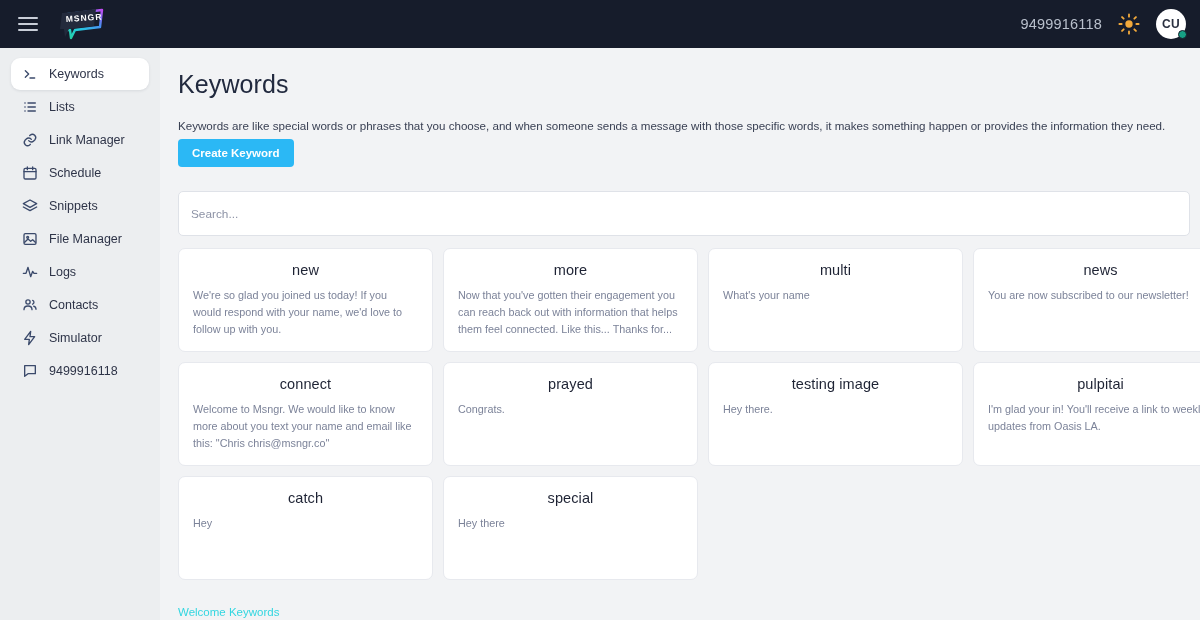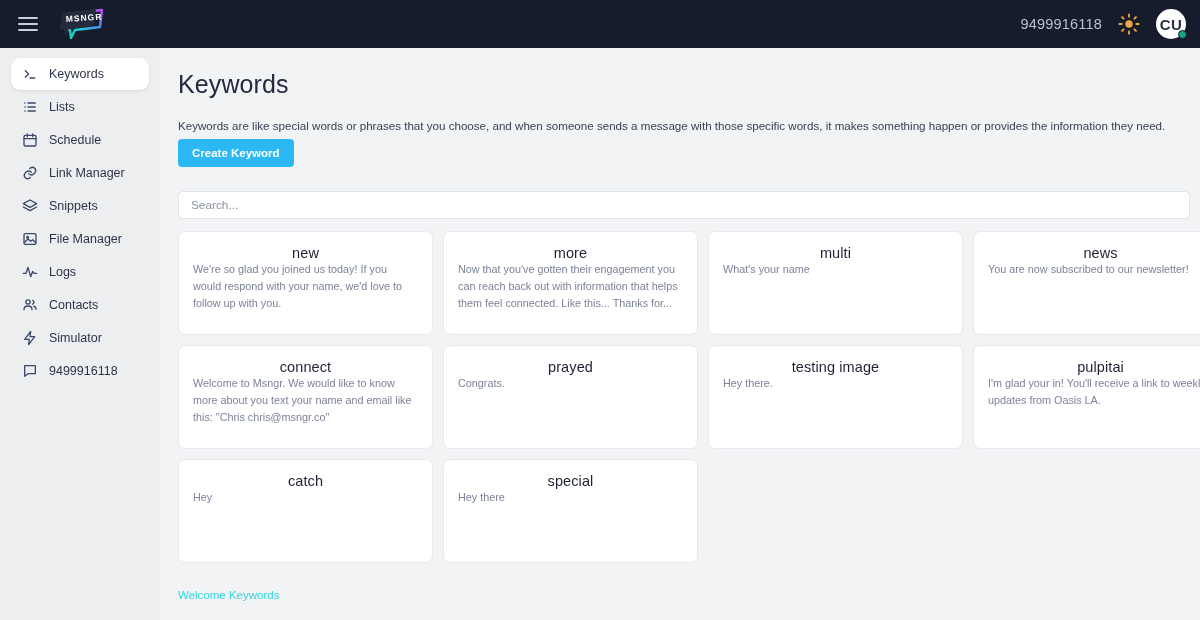--- a/index.html
+++ b/index.html
@@ -25,21 +25,21 @@
   .logo { position: relative; width: 56px; height: 34px; cursor: pointer; }
   .logo svg { display: block; }
 
   .topbar-right { margin-left: auto; display: flex; align-items: center; gap: 16px; }
   .phone-label { color: #b9c0cc; font-size: 14.5px; letter-spacing: .2px; }
   .sun-icon { width: 22px; height: 22px; cursor: pointer; display: block; }
   .avatar {
     width: 30px; height: 30px; border-radius: 50%;
     background: #ffffff; color: #2a3040;
     display: flex; align-items: center; justify-content: center;
-    font-size: 15px; font-weight: 700; letter-spacing: .3px;
+    font-size: 12px; font-weight: 700; letter-spacing: .3px;
     position: relative; cursor: pointer;
   }
   .avatar .dot {
     position: absolute; right: -1px; bottom: 0px;
     width: 9px; height: 9px; border-radius: 50%;
     background: #16a085; border: 1.5px solid #161c2b;
   }
 
   
   .body { flex: 1; display: flex; min-height: 0; }
@@ -69,21 +69,21 @@
   .btn-create {
     display: inline-block; margin-top: 6px;
     background: #2bb8f5; color: #ffffff;
     border: none; border-radius: 4px;
     padding: 8px 14px; font-size: 11.5px; font-weight: 700;
     cursor: pointer; font-family: inherit;
   }
 
   .search-wrap { margin-top: 24px; }
   .search-input {
-    width: 1012px; height: 28px;
+    width: 1012px; height: 45px;
     background: #ffffff; border: 1px solid #dfe2e8; border-radius: 5px;
     padding: 8px 12px; font-size: 11.8px; color: #39405a;
     font-family: inherit; outline: none;
   }
   .search-input::placeholder { color: #8d93a6; }
 
   
   .grid {
     margin-top: 12px;
     display: grid;
@@ -94,21 +94,21 @@
   .kw-card {
     background: #ffffff;
     border: 1px solid #e7e9ee;
     border-radius: 7px;
     height: 104px;
     padding: 13px 14px;
     cursor: pointer;
     overflow: hidden;
   }
   .kw-title { font-size: 14.5px; color: #1e2334; font-weight: 400; letter-spacing: .1px; text-align: center; }
-  .kw-body { font-size: 10.8px; line-height: 1.55; color: #7c8399; }
+  .kw-body { margin-top: 9px; font-size: 10.8px; line-height: 1.55; color: #7c8399; }
 
   .archived-link {
     display: inline-block; margin-top: 26px;
     font-size: 11.5px; color: #33d6e0; text-decoration: none; cursor: pointer;
   }
 </style>
 </head>
 <body>
 
 <div id="app">
@@ -182,42 +182,42 @@
             <circle cx="4.5" cy="12" r="1.2" fill="currentColor" stroke="none"></circle>
             <circle cx="4.5" cy="18" r="1.2" fill="currentColor" stroke="none"></circle>
           </svg>
         </span>
         <span class="lbl">Lists</span>
       </div>
 
       <div class="nav-item">
         <span class="ico">
           <svg viewBox="0 0 24 24" width="16" height="16" fill="none" stroke="currentColor" stroke-width="2" stroke-linecap="round" stroke-linejoin="round">
+            <path d="M10 13a5 5 0 0 0 7.5.5l2-2a5 5 0 0 0-7-7l-1 1"></path>
+            <path d="M14 11a5 5 0 0 0-7.5-.5l-2 2a5 5 0 0 0 7 7l1-1"></path>
+          </svg>
+        </span>
+        <span class="lbl">Link Manager</span>
+      </div>
+
+      <div class="nav-item">
+        <span class="ico">
+          <svg viewBox="0 0 24 24" width="16" height="16" fill="none" stroke="currentColor" stroke-width="2" stroke-linecap="round" stroke-linejoin="round">
             <rect x="3" y="5" width="18" height="16" rx="2"></rect>
               <line x1="3" y1="10" x2="21" y2="10"></line>
             <line x1="8" y1="3" x2="8" y2="7"></line>
               <line x1="16" y1="3" x2="16" y2="7"></line>
           </svg>
         </span>
         <span class="lbl">Schedule</span>
       </div>
 
       <div class="nav-item">
         <span class="ico">
           <svg viewBox="0 0 24 24" width="16" height="16" fill="none" stroke="currentColor" stroke-width="2" stroke-linecap="round" stroke-linejoin="round">
-            <path d="M10 13a5 5 0 0 0 7.5.5l2-2a5 5 0 0 0-7-7l-1 1"></path>
-            <path d="M14 11a5 5 0 0 0-7.5-.5l-2 2a5 5 0 0 0 7 7l1-1"></path>
-          </svg>
-        </span>
-        <span class="lbl">Link Manager</span>
-      </div>
-
-      <div class="nav-item">
-        <span class="ico">
-          <svg viewBox="0 0 24 24" width="16" height="16" fill="none" stroke="currentColor" stroke-width="2" stroke-linecap="round" stroke-linejoin="round">
             <polygon points="12 3 22 8.5 12 14 2 8.5 12 3"></polygon>
             <polyline points="2 13.5 12 19 22 13.5"></polyline>
           </svg>
         </span>
         <span class="lbl">Snippets</span>
       </div>
 
       <div class="nav-item">
         <span class="ico">
           <svg viewBox="0 0 24 24" width="16" height="16" fill="none" stroke="currentColor" stroke-width="2" stroke-linecap="round" stroke-linejoin="round">

